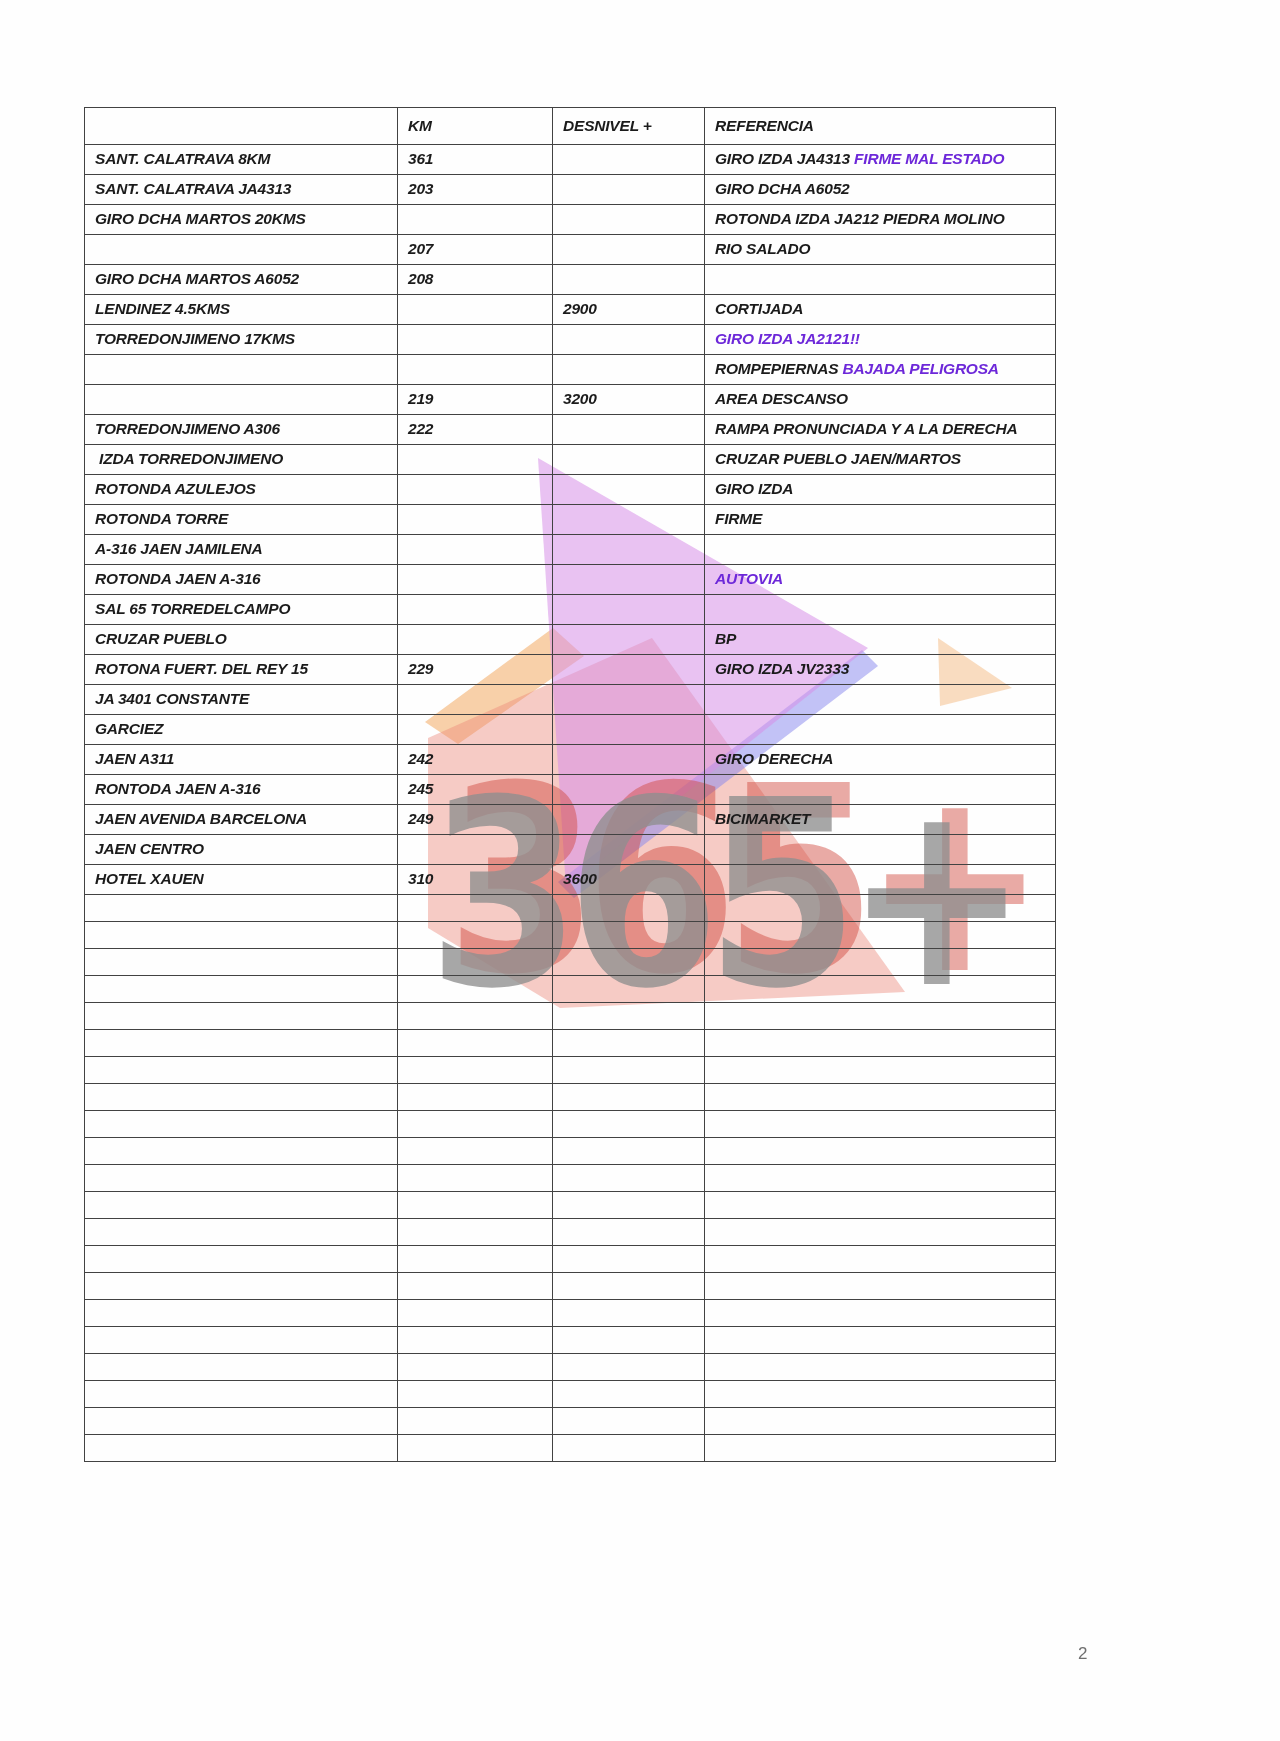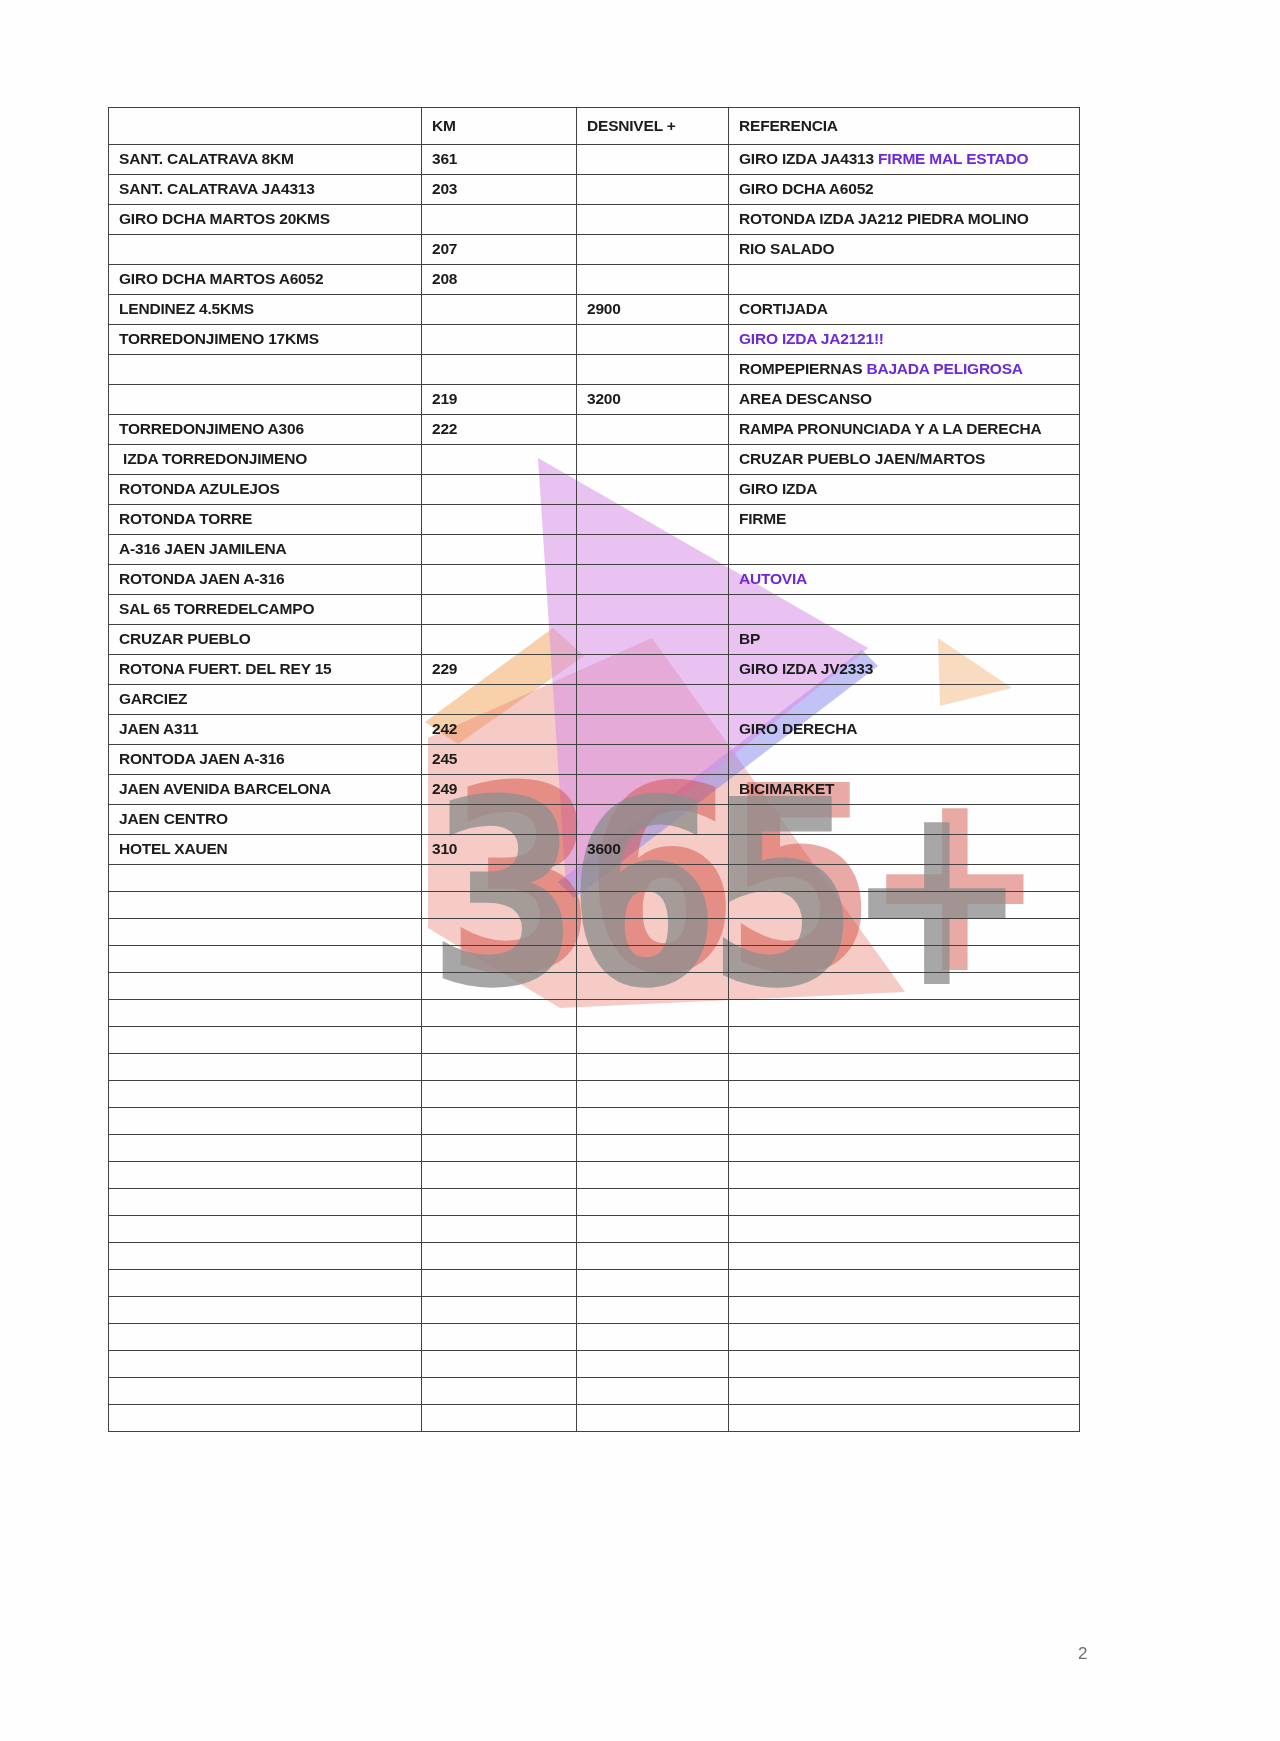--- a/index.html
+++ b/index.html
@@ -27,23 +27,24 @@
     letter-spacing:-16px;
     transform:scaleX(.85);
     transform-origin:left top;
     line-height:1;
     white-space:nowrap;
   }
   .wm-365-red{left:446px;top:752px;color:#d0453a;opacity:.45;}
   .wm-365-gray{left:428px;top:766px;color:#8f8f8f;opacity:.78;}
   
   table.route-table{
-    position:absolute;left:108px;top:107px;width:971px;
+    position:absolute;left:84px;top:107px;width:971px;
     border-collapse:collapse;table-layout:fixed;
     z-index:2;
+    font-style:italic;
   }
   .route-table td{
     border:1.6px solid #424242;
     font-size:15.5px;
     font-weight:bold;
     color:#1b1b1b;
     letter-spacing:-0.2px;
     padding:1px 4px 1px 10px;
     line-height:1.05;
     white-space:pre;
@@ -199,20 +200,26 @@
           <td></td>
           <td><span>BP</span></td>
         </tr>
         <tr class="data">
           <td>ROTONA FUERT. DEL REY 15</td>
           <td>229</td>
           <td></td>
           <td><span>GIRO IZDA JV2333</span></td>
         </tr>
         <tr class="data">
+          <td>JA 3401 CONSTANTE</td>
+          <td></td>
+          <td></td>
+          <td></td>
+        </tr>
+        <tr class="data">
           <td>GARCIEZ</td>
           <td></td>
           <td></td>
           <td></td>
         </tr>
         <tr class="data">
           <td>JAEN A311</td>
           <td>242</td>
           <td></td>
           <td><span>GIRO DERECHA</span></td>

